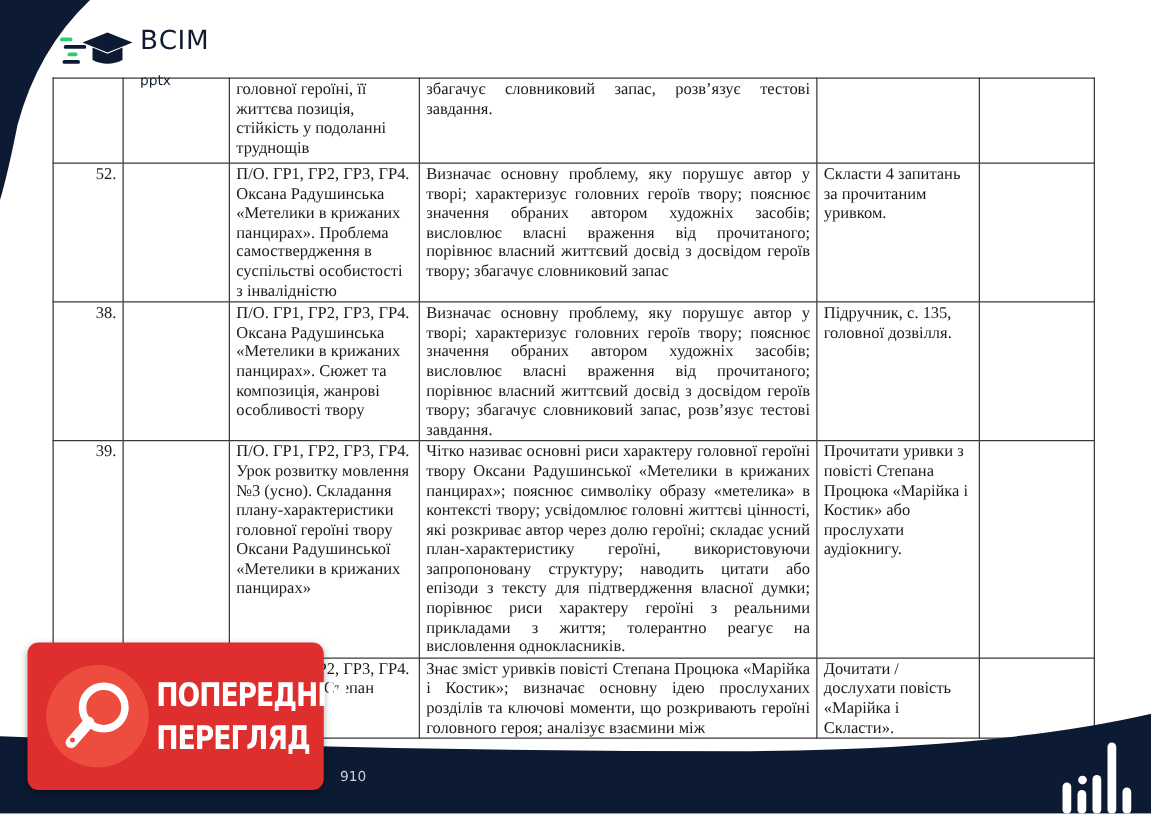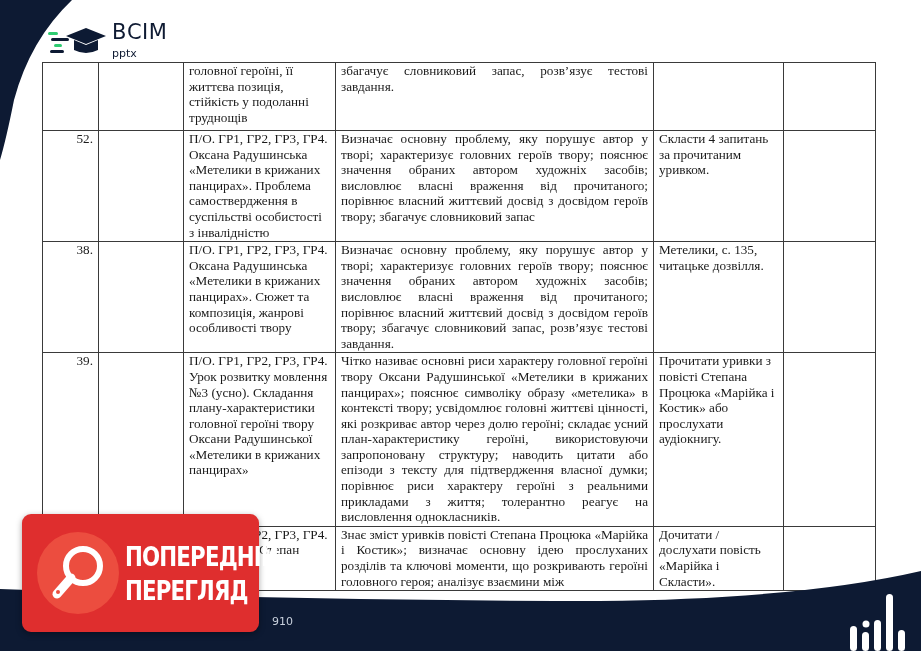--- a/index.html
+++ b/index.html
@@ -7,28 +7,28 @@
       width: 921px; height: 651px; overflow: hidden; position: relative;
       background: #ffffff;
       font-family: "Liberation Serif", serif;
       color: #1a1a1a;
     }
     .corner-tl {
       position: absolute; left: 0; top: 0; width: 921px; height: 651px;
       pointer-events: none;
     }
     .logo {
-      position: absolute; left: 48px; top: 22px; display: flex; align-items: center;
+      position: absolute; left: 48px; top: 22px; display: flex; 
     }
     .logo-text { margin-left: 6px; line-height: 1; }
     .logo-title {
       font-family: "DejaVu Sans", sans-serif; font-size: 21px; color: #0f1b33; letter-spacing: 0.5px;
     }
     .logo-sub {
-      font-family: "DejaVu Sans", sans-serif; font-size: 11px; color: #0f1b33; margin-top: 5px;
+      font-family: "DejaVu Sans", sans-serif; font-size: 11px; color: #0f1b33; margin-top: 16px;
     }
     table.lesson-table {
       position: absolute; left: 42px; top: 62px;
       border-collapse: collapse;
       font-size: 13.2px; line-height: 15.6px;
       table-layout: fixed;
       border-radius: 17px;
     }
     table.lesson-table td {
       border: 1px solid #3a3a3a;
@@ -105,21 +105,21 @@
     <td>П/О. ГР1, ГР2, ГР3, ГР4. Оксана Радушинська «Метелики в крижаних панцирах». Проблема самоствердження в суспільстві особистості з інвалідністю</td>
     <td class="just">Визначає основну проблему, яку порушує автор у творі; характеризує головних героїв твору; пояснює значення обраних автором художніх засобів; висловлює власні враження від прочитаного; порівнює власний життєвий досвід з досвідом героїв твору; збагачує словниковий запас</td>
     <td>Скласти 4 запитань за прочитаним уривком.</td>
     <td></td>
   </tr>
   <tr style="height:106px">
     <td class="num">38.</td>
     <td></td>
     <td>П/О. ГР1, ГР2, ГР3, ГР4. Оксана Радушинська «Метелики в крижаних панцирах». Сюжет та композиція, жанрові особливості твору</td>
     <td class="just">Визначає основну проблему, яку порушує автор у творі; характеризує головних героїв твору; пояснює значення обраних автором художніх засобів; висловлює власні враження від прочитаного; порівнює власний життєвий досвід з досвідом героїв твору; збагачує словниковий запас, розв’язує тестові завдання.</td>
-    <td>Метелики, с. 135, читацьке дозвілля.</td>
+    <td>Підручник, с. 135, головної дозвілля.</td>
     <td></td>
   </tr>
   <tr style="height:167px">
     <td class="num">39.</td>
     <td></td>
     <td>П/О. ГР1, ГР2, ГР3, ГР4. Урок розвитку мовлення №3 (усно). Складання плану-характеристики головної героїні твору Оксани Радушинської «Метелики в крижаних панцирах»</td>
     <td class="just">Чітко називає основні риси характеру головної героїні твору Оксани Радушинської «Метелики в крижаних панцирах»; пояснює символіку образу «метелика» в контексті твору; усвідомлює головні життєві цінності, які розкриває автор через долю героїні; складає усний план-характеристику героїні, використовуючи запропоновану структуру; наводить цитати або епізоди з тексту для підтвердження власної думки; порівнює риси характеру героїні з реальними прикладами з життя; толерантно реагує на висловлення однокласників.</td>
     <td>Прочитати уривки з повісті Степана Процюка «Марійка і Костик» або прослухати аудіокнигу.</td>
     <td></td>
   </tr>

